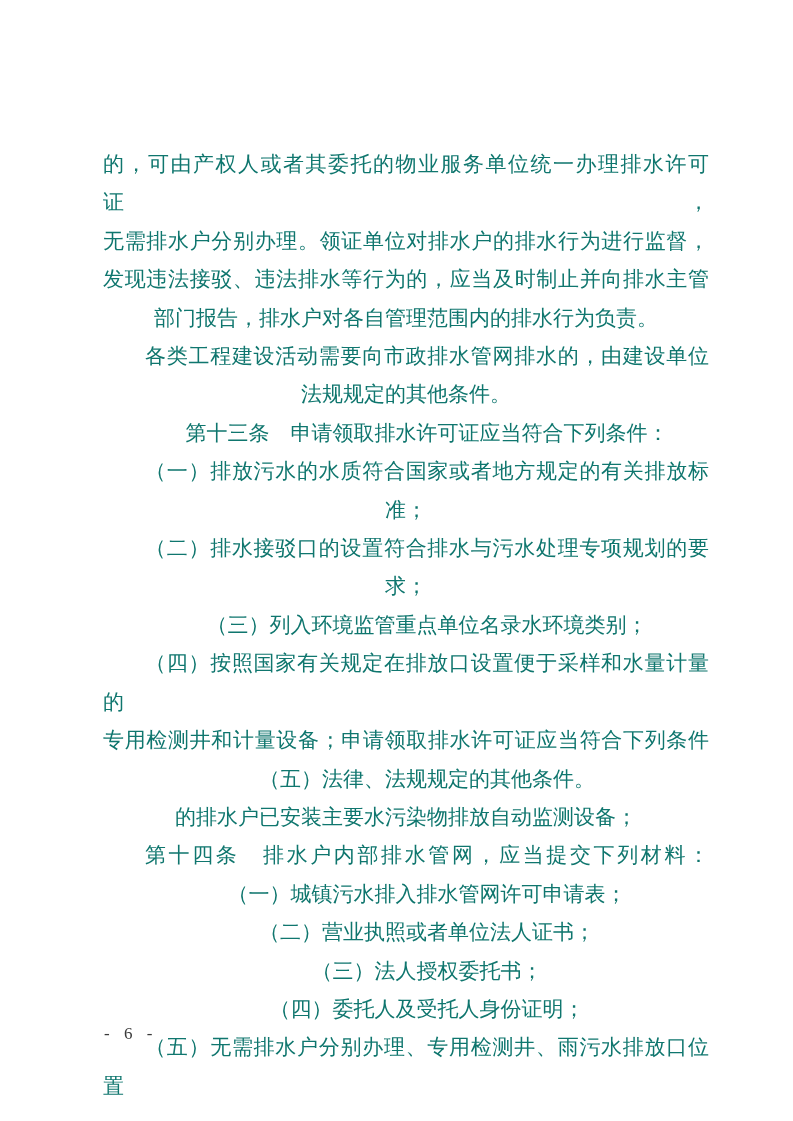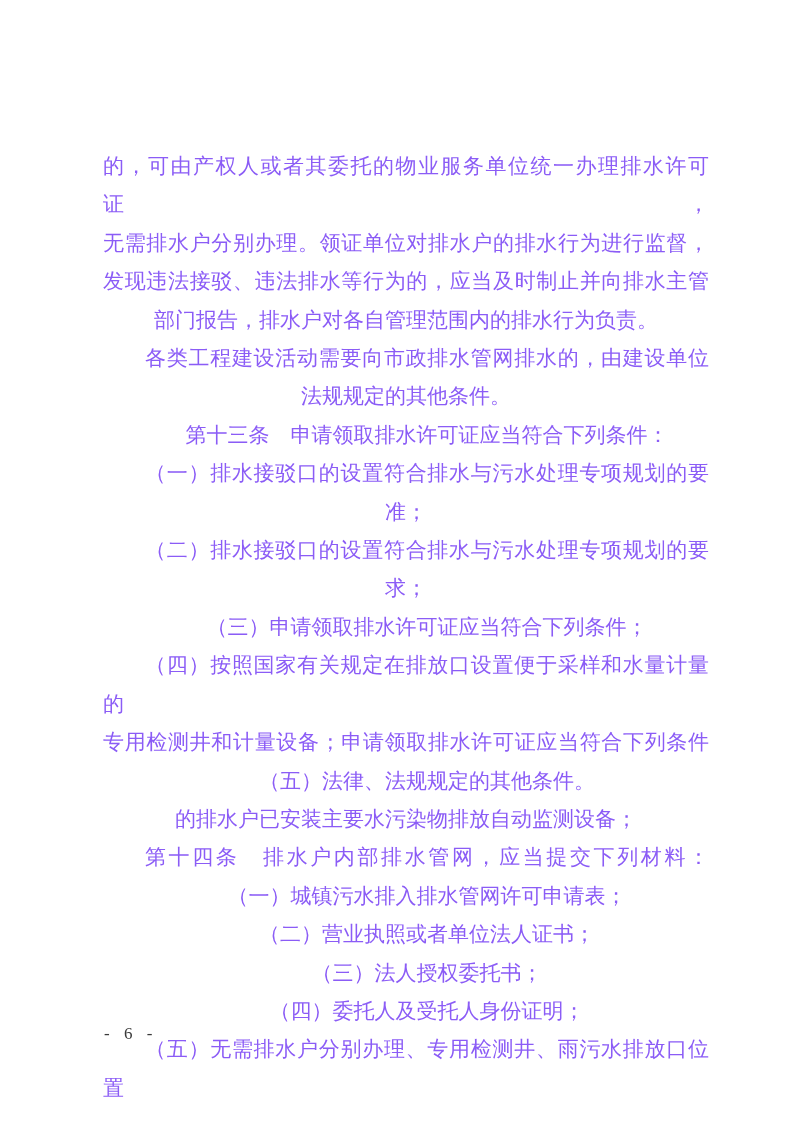--- a/index.html
+++ b/index.html
@@ -16,22 +16,23 @@
     overflow: hidden;
     font-family: "Liberation Serif", "DejaVu Serif", serif;
   }
   .text-block {
     position: absolute;
     left: 103px;
     top: 147px;
     width: 606px;
     font-size: 21px;
     line-height: 38.4px;
-    color: #8b5cf6;
+    color: #0f766e;
     letter-spacing: 0;
+    font-family: Liberation Mono, monospace;
   }
   .line {
     width: 100%;
     white-space: nowrap;
     text-align: center;
   }
   .line.full {
     white-space: normal;
     text-align: justify;
     text-align-last: justify;
@@ -56,25 +57,25 @@
 
 <div class="page">
   <div class="text-block">
     <div class="line full">的，可由产权人或者其委托的物业服务单位统一办理排水许可证，</div>
     <div class="line full">无需排水户分别办理。领证单位对排水户的排水行为进行监督，</div>
     <div class="line full">发现违法接驳、违法排水等行为的，应当及时制止并向排水主管</div>
     <div class="line">部门报告，排水户对各自管理范围内的排水行为负责。</div>
     <div class="line full indent">各类工程建设活动需要向市政排水管网排水的，由建设单位</div>
     <div class="line">法规规定的其他条件。</div>
     <div class="line indent">第十三条　申请领取排水许可证应当符合下列条件：</div>
-    <div class="line full indent">（一）排水接驳口的设置符合排水与污水处理专项规划的要</div>
+    <div class="line full indent">（一）排放污水的水质符合国家或者地方规定的有关排放标</div>
     <div class="line">准；</div>
     <div class="line full indent">（二）排水接驳口的设置符合排水与污水处理专项规划的要</div>
     <div class="line">求；</div>
-    <div class="line indent">（三）申请领取排水许可证应当符合下列条件；</div>
+    <div class="line indent">（三）列入环境监管重点单位名录水环境类别；</div>
     <div class="line full indent">（四）按照国家有关规定在排放口设置便于采样和水量计量的</div>
     <div class="line full">专用检测井和计量设备；申请领取排水许可证应当符合下列条件</div>
     <div class="line indent">（五）法律、法规规定的其他条件。</div>
     <div class="line">的排水户已安装主要水污染物排放自动监测设备；</div>
     <div class="line full indent">第十四条　排水户内部排水管网，应当提交下列材料：</div>
     <div class="line indent">（一）城镇污水排入排水管网许可申请表；</div>
     <div class="line indent">（二）营业执照或者单位法人证书；</div>
     <div class="line indent">（三）法人授权委托书；</div>
     <div class="line indent">（四）委托人及受托人身份证明；</div>
     <div class="line full indent">（五）无需排水户分别办理、专用检测井、雨污水排放口位置</div>

